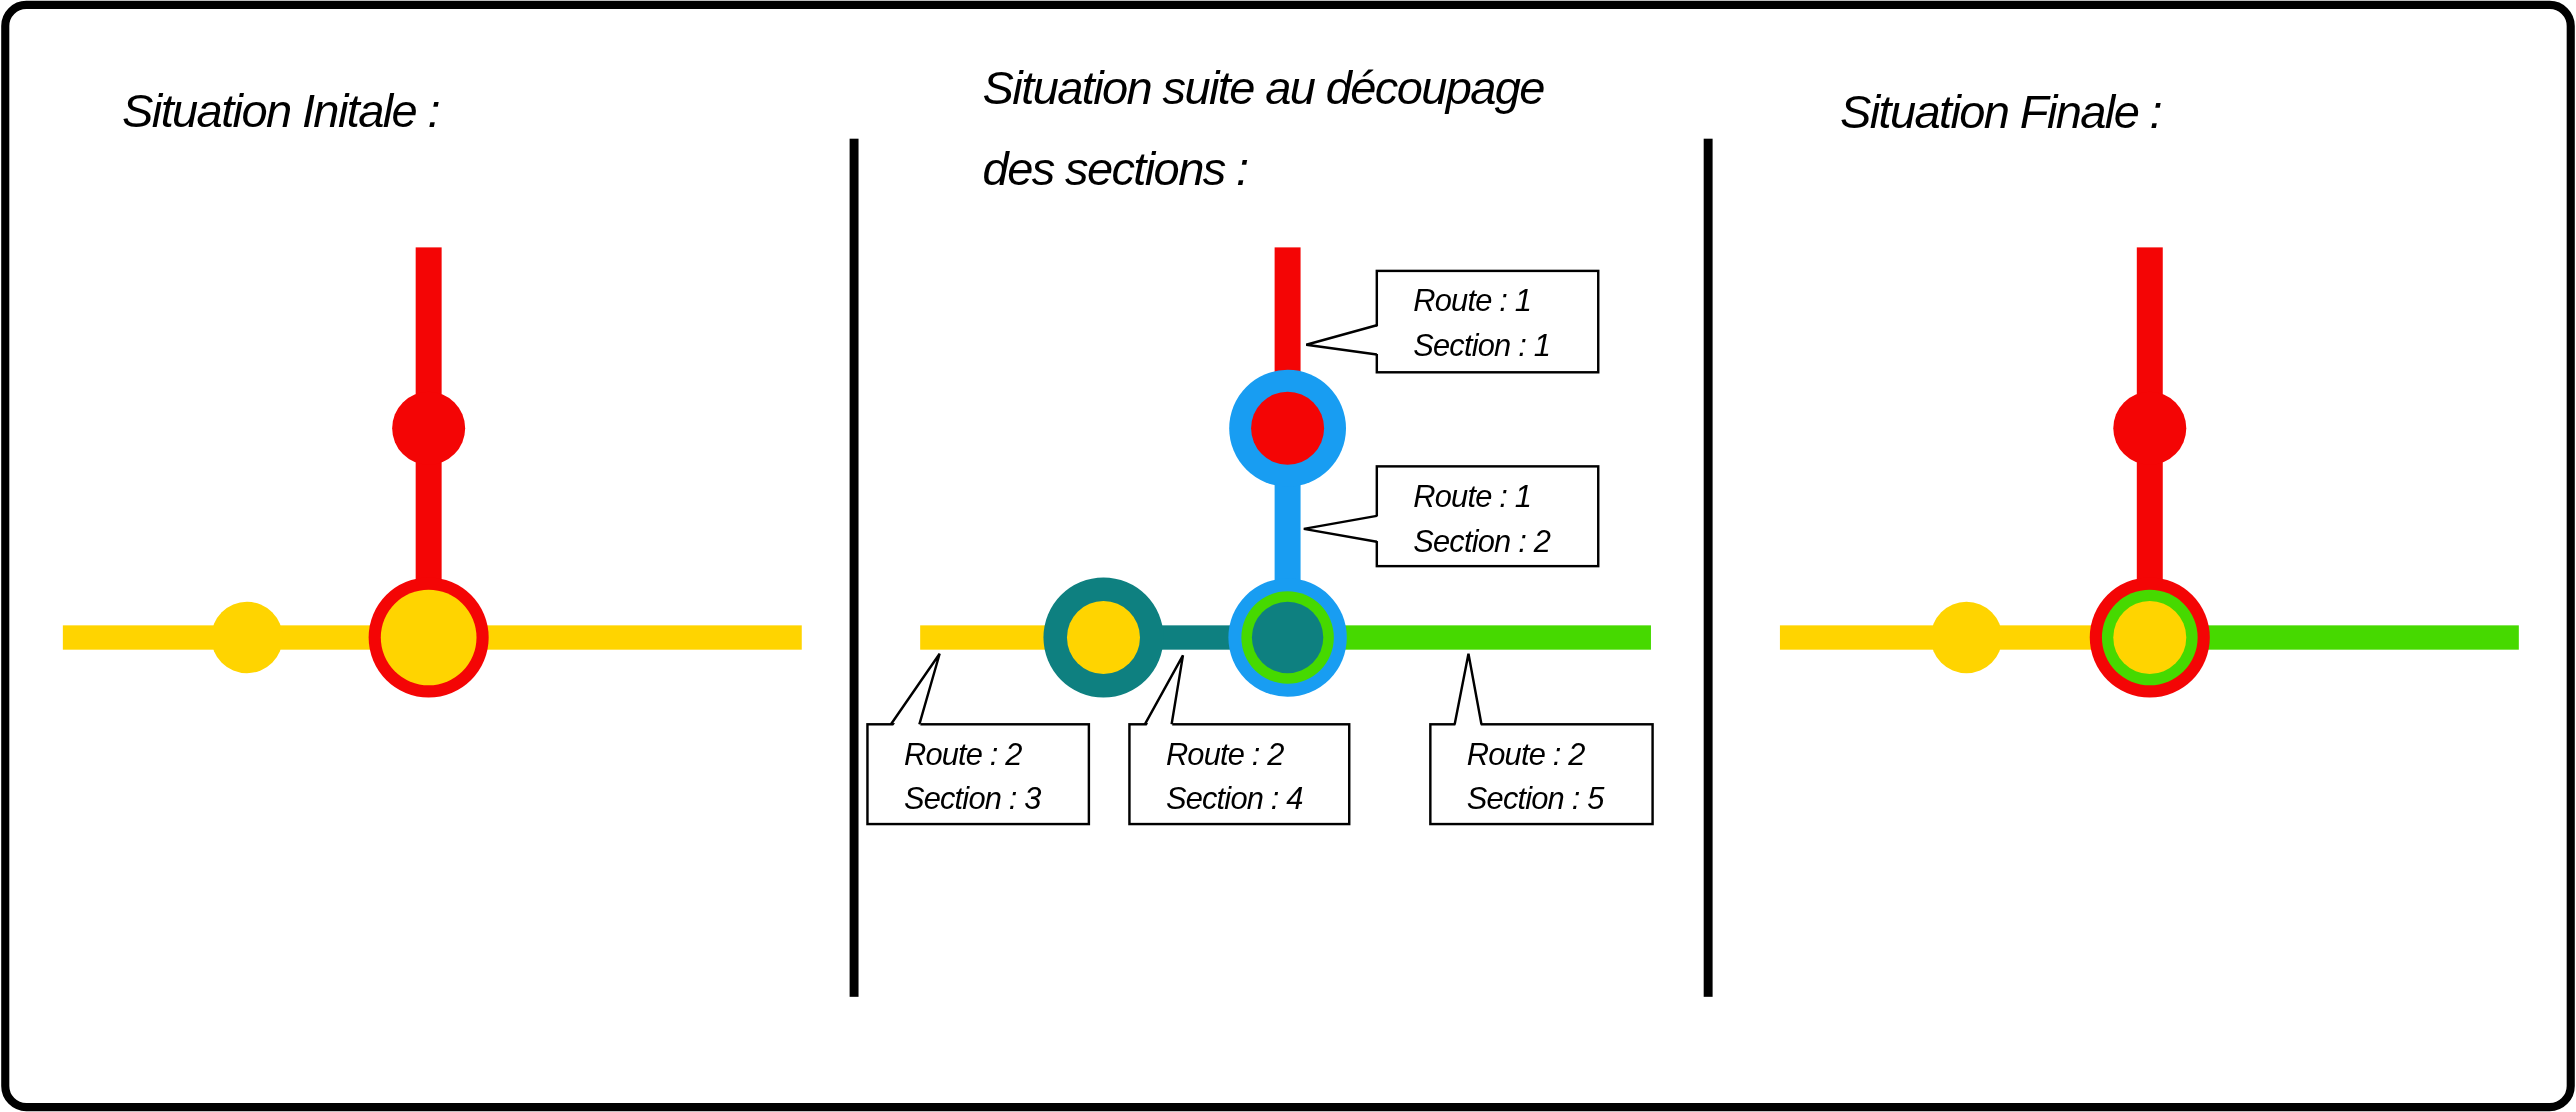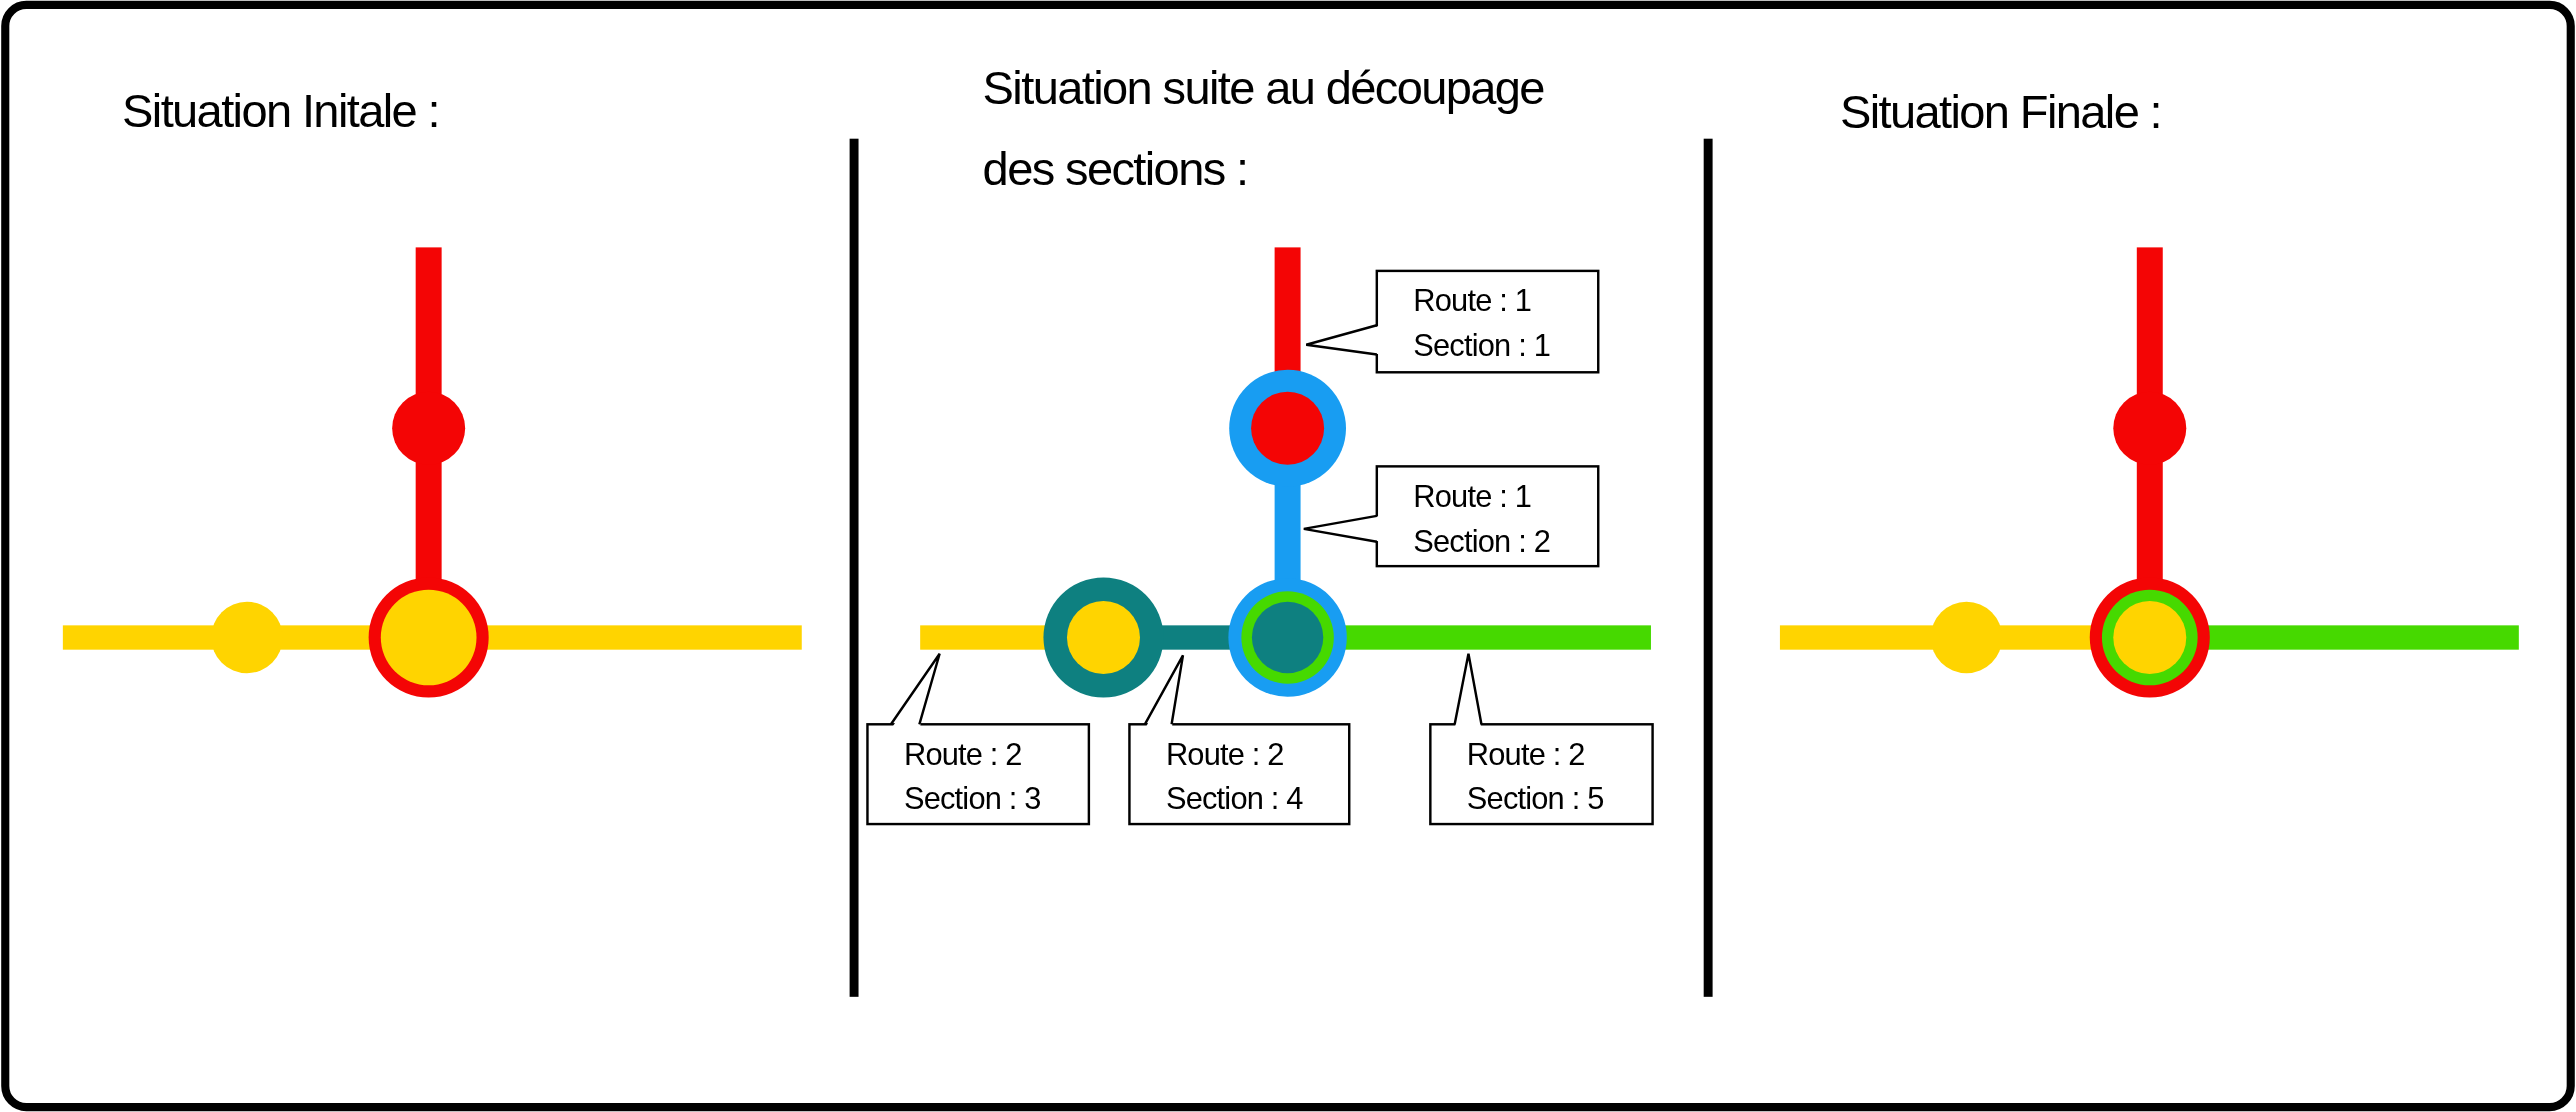--- a/index.html
+++ b/index.html
@@ -1,16 +1,16 @@
 <!DOCTYPE html>
 <html style="--c-red: #F40505; --c-yellow: #FFD400; --c-green: #46D900; --c-blue: #189DF2; --c-teal: #0E8080; --c-ink: #000000; --c-paper: #FFFFFF;font-size:13px"><head>
 <meta charset="utf-8">
 <style>
   html,body{margin:0;padding:0;background:#fff;}
-  .stage{position:relative;width:2576px;height:1112px;background:var(--c-paper,#fff);overflow:hidden;}
+  .stage{position:relative;width:2576px;height:1112px;background:var(--c-paper,#fff);overflow:hidden;font-style:italic;}
   svg{display:block;}
   text{font-family:"Liberation Sans",sans-serif;fill:var(--c-ink,#000);}
   .title{font-size:58px;letter-spacing:-2px;}
   .callout-text{font-size:38px;letter-spacing:-1px;}
   .callout-box{fill:#fff;stroke:var(--c-ink,#000);stroke-width:3;}
   .tail-fill{fill:#fff;stroke:none;}
   .tail-stroke{fill:none;stroke:var(--c-ink,#000);stroke-width:3;}
   .frame{fill:none;stroke:var(--c-ink,#000);stroke-width:10;}
   .divider{fill:var(--c-ink,#000);}
 </style>

